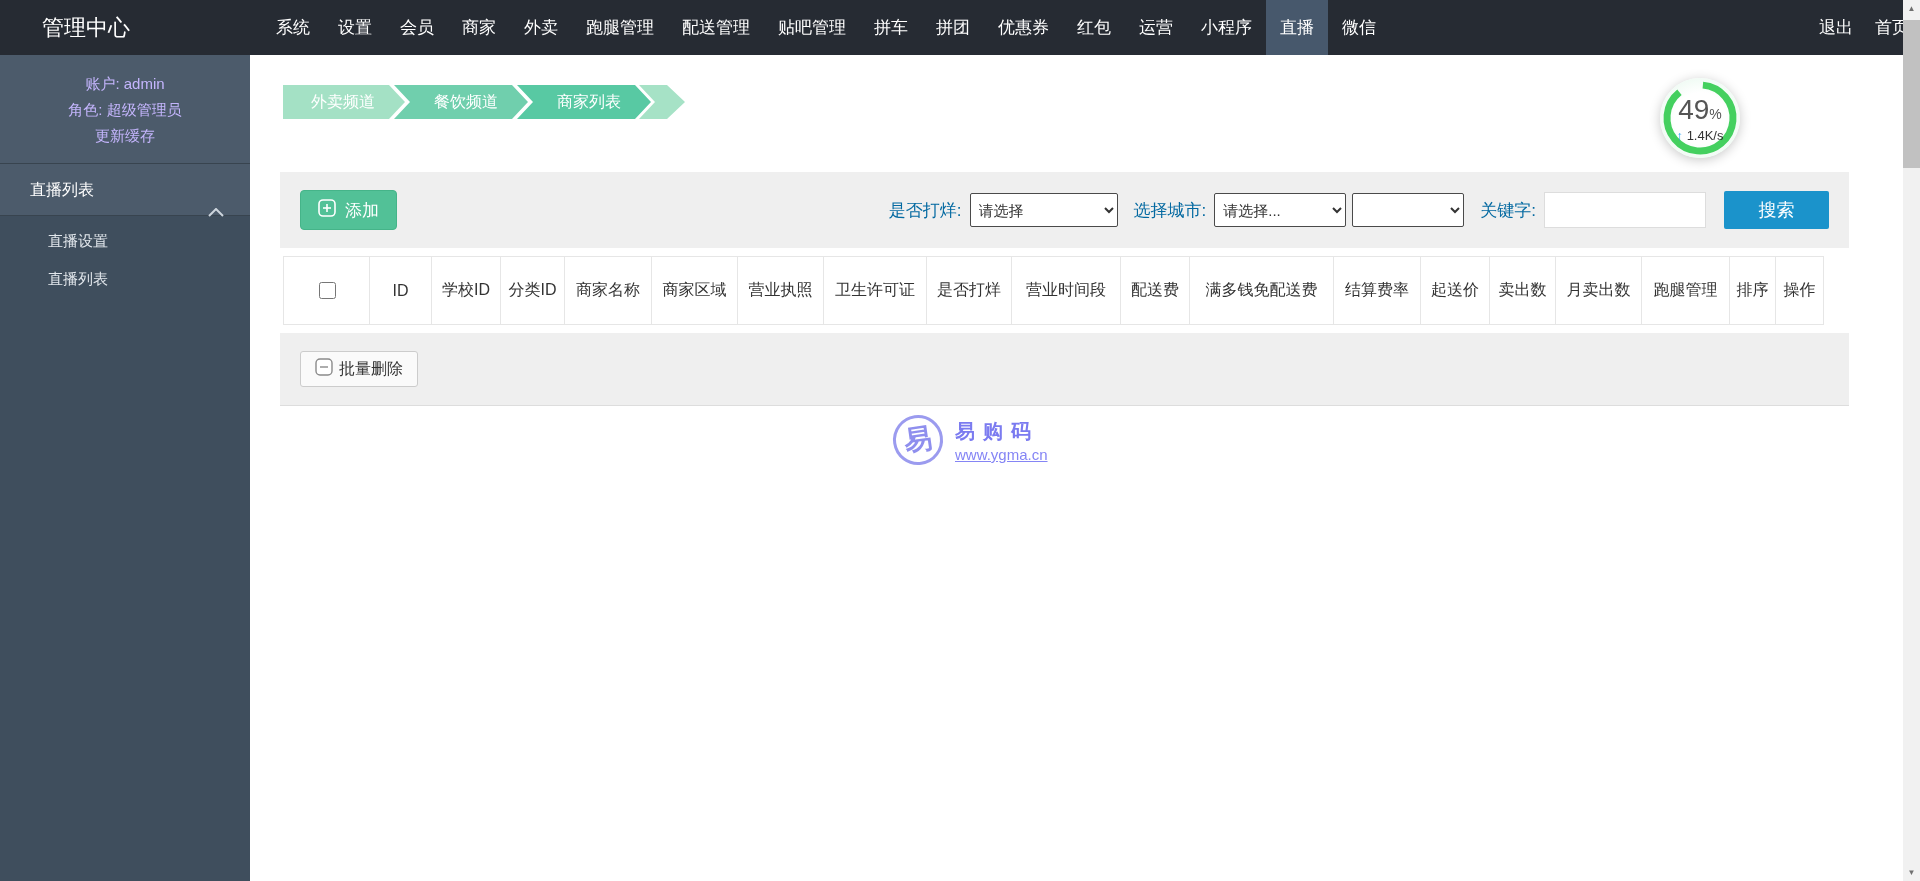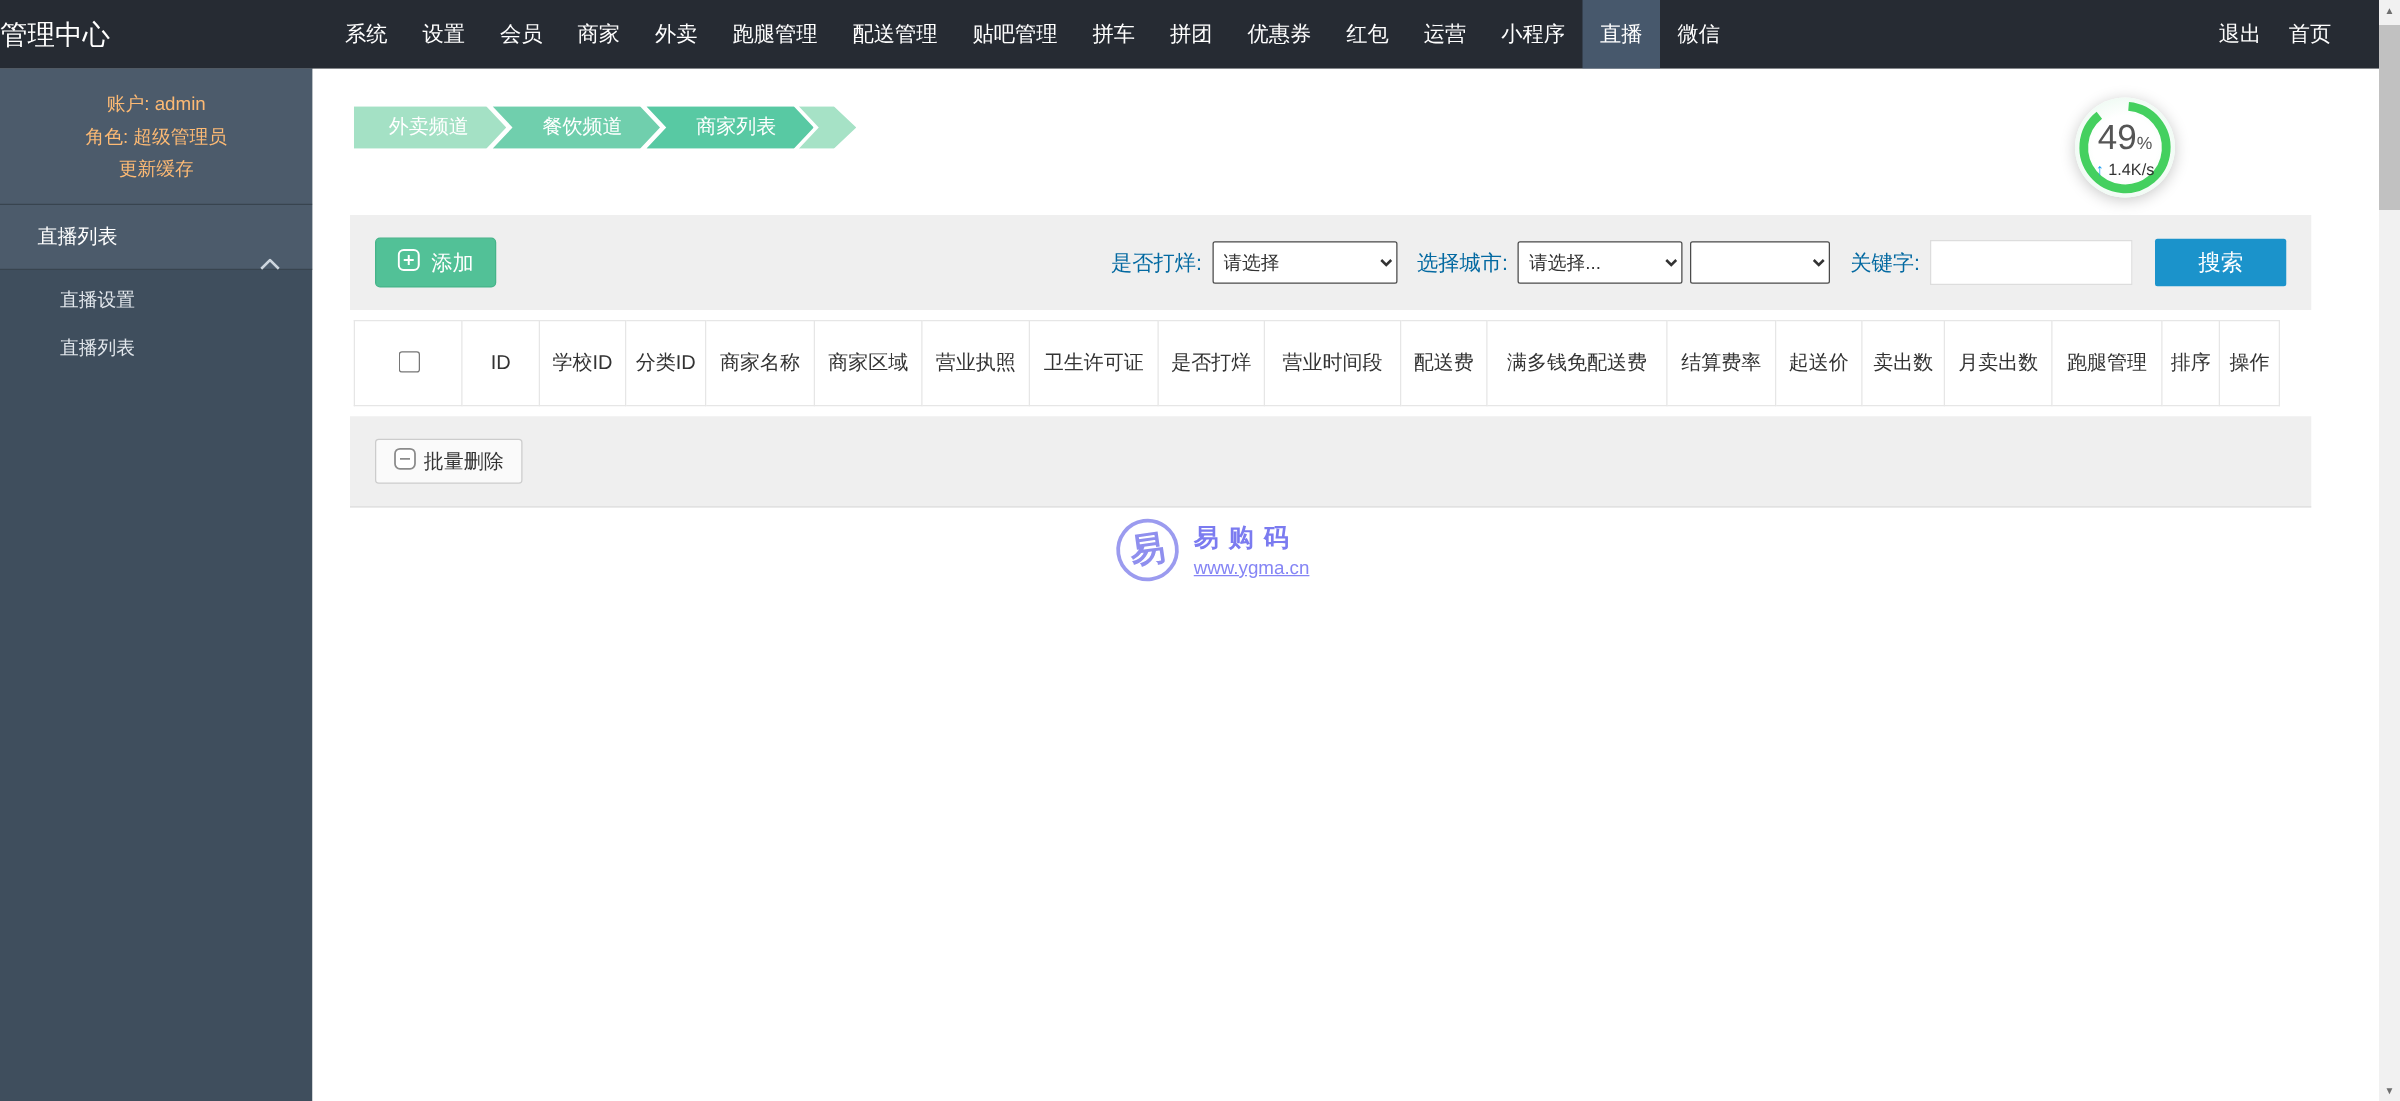--- a/index.html
+++ b/index.html
@@ -1,34 +1,34 @@
 <!DOCTYPE html>
 <html><head>
 <meta charset="utf-8">
 <style>
   * { box-sizing: border-box; }
   html,body { margin:0; padding:0; width:1920px; height:881px; overflow:hidden;
     font-family:"Liberation Sans","DejaVu Sans",sans-serif; background:#fff; }
 
   
   .navbar { height:55px; background:#262b33; display:flex; align-items:stretch; color:#fff; }
-  .brand { width:250px; font-size:22px; line-height:55px; color:#fff; }
+  .brand { width:250px; padding-left:42px; font-size:22px; line-height:55px; color:#fff; }
   .nav-items { display:flex; margin-left:12px; }
   .nav-item { padding:0 14px; line-height:55px; font-size:17px; color:#fff; cursor:pointer; white-space:nowrap; }
   .nav-item.active { background:#47586c; }
-  .nav-right { margin-left:auto; display:flex; padding-right:44px; }
+  .nav-right { margin-left:auto; display:flex; }
   .nav-right .nav-item { padding:0 11px; }
 
   
   .page { display:flex; height:826px; }
   .sidebar { width:250px; background:#3f4e5d; flex:none; }
   .main { flex:1; position:relative; background:#fff; }
 
   
-  .account { background:#4c5b6b; text-align:center; color:#fdba74; font-size:15px;
+  .account { background:#4c5b6b; text-align:center; color:#c4b5fd; font-size:15px;
     line-height:26px; padding:16px 0 14px; border-bottom:1px solid #38444f; }
   .refresh { cursor:pointer; }
   .side-section { background:#4c5b6b; height:52px; line-height:52px; padding-left:30px;
     color:#fff; font-size:16px; position:relative; border-bottom:1px solid #38444f; cursor:pointer; }
   .side-section .chev { position:absolute; right:26px; top:22px; }
   .side-sub-item { height:38px; line-height:38px; padding-left:48px; color:#e2e7ec; font-size:15px; cursor:pointer; }
   .side-sub { padding-top:6px; }
 
   
   .crumbs { position:absolute; left:33px; top:30px; display:flex; height:16px; }

